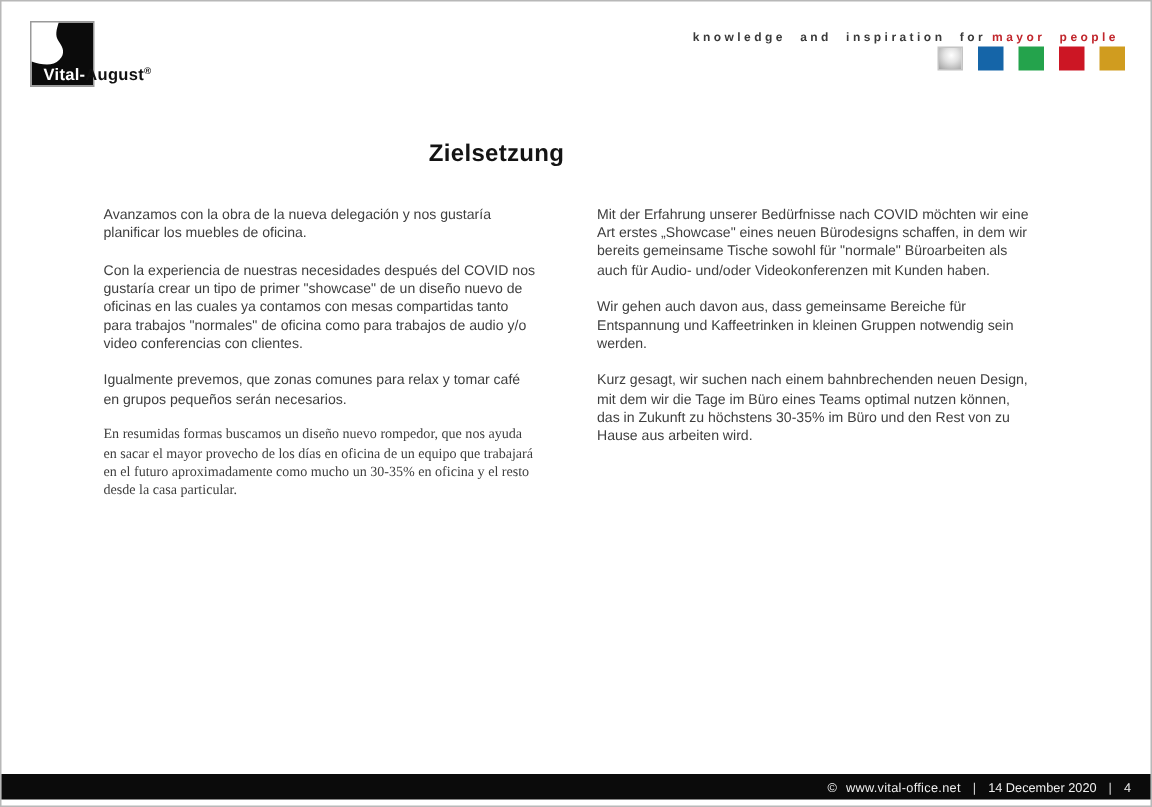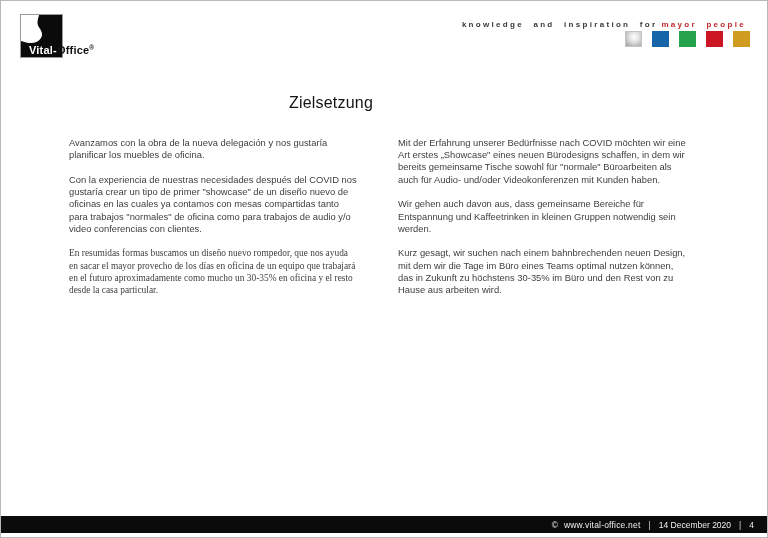--- a/index.html
+++ b/index.html
@@ -32,21 +32,21 @@
 
   .squares{
     position:absolute;top:31px;right:18px;display:flex;gap:10px;
   }
   .sq{width:17px;height:16px;display:block;}
   .sq-silver{background:radial-gradient(circle at 55% 35%, #ffffff 0%, #e2e2e2 40%, #9f9f9f 100%) !important;border:1px solid #c4c4c4;box-sizing:border-box;}
 
   
   .title{
     position:absolute;left:231px;top:94px;width:200px;margin:0;
-    text-align:center;font-size:16px;font-weight:normal;color:#141414;
+    text-align:center;font-size:16px;font-weight:bold;color:#141414;
     letter-spacing:0.2px;
   }
 
   
   .col{position:absolute;top:137px;font-size:9.4px;line-height:12.2px;color:#3e3e3e;}
   .col p{margin:0 0 12.5px 0;}
   .col-left{left:69px;width:289px;}
   .col-right{left:398px;width:289px;}
   .gap-extra{margin-top:8px !important;font-family:Liberation Serif, serif;}
 
@@ -64,40 +64,41 @@
 <body>
 
 <div class="page">
 
   <div class="logo-box">
     <svg viewBox="0 0 43 44" aria-hidden="true">
       <path d="M19,0 C17.5,5 16.2,9.2 19,13 C22.2,17.5 23.8,21.5 19.5,26 C14.8,31 7,29.5 0,27.2 L0,44 L43,44 L43,0 Z" fill="#0b0b0b"></path>
     </svg>
   </div>
   <div class="logo-text">
-    <span class="lw">Vital-</span><span class="lb">Office</span><sup>®</sup>
+    <span class="lw">Vital-</span><span class="lb">August</span><sup>®</sup>
   </div>
 
   <div class="tagline">
     <span>knowledge and inspiration for</span><span class="hl">mayor people</span>
   </div>
 
   <div class="squares">
     <span class="sq sq-silver" style="background: rgb(201, 201, 201);"></span>
     <span class="sq" style="background: rgb(21, 101, 168);"></span>
     <span class="sq" style="background: rgb(36, 163, 76);"></span>
     <span class="sq" style="background: rgb(204, 22, 36);"></span>
     <span class="sq" style="background: rgb(208, 156, 31);"></span>
   </div>
 
   <h1 class="title">Zielsetzung</h1>
 
   <section class="col col-left">
     <p>Avanzamos con la obra de la nueva delegación y nos gustaría planificar los muebles de oficina.</p>
     <p>Con la experiencia de nuestras necesidades después del COVID nos gustaría crear un tipo de primer "showcase" de un diseño nuevo de oficinas en las cuales ya contamos con mesas compartidas tanto para trabajos "normales" de oficina como para trabajos de audio y/o video conferencias con clientes.</p>
+    <p>Igualmente prevemos, que zonas comunes para relax y tomar café en grupos pequeños serán necesarios.</p>
     <p class="gap-extra">En resumidas formas buscamos un diseño nuevo rompedor, que nos ayuda en sacar el mayor provecho de los días en oficina de un equipo que trabajará en el futuro aproximadamente como mucho un 30-35% en oficina y el resto desde la casa particular.</p>
   </section>
 
   <section class="col col-right">
     <p>Mit der Erfahrung unserer Bedürfnisse nach COVID möchten wir eine Art erstes „Showcase" eines neuen Bürodesigns schaffen, in dem wir bereits gemeinsame Tische sowohl für "normale" Büroarbeiten als auch für Audio- und/oder Videokonferenzen mit Kunden haben.</p>
     <p>Wir gehen auch davon aus, dass gemeinsame Bereiche für Entspannung und Kaffeetrinken in kleinen Gruppen notwendig sein werden.</p>
     <p>Kurz gesagt, wir suchen nach einem bahnbrechenden neuen Design, mit dem wir die Tage im Büro eines Teams optimal nutzen können, das in Zukunft zu höchstens 30-35% im Büro und den Rest von zu Hause aus arbeiten wird.</p>
   </section>
 
   <footer class="footer">

